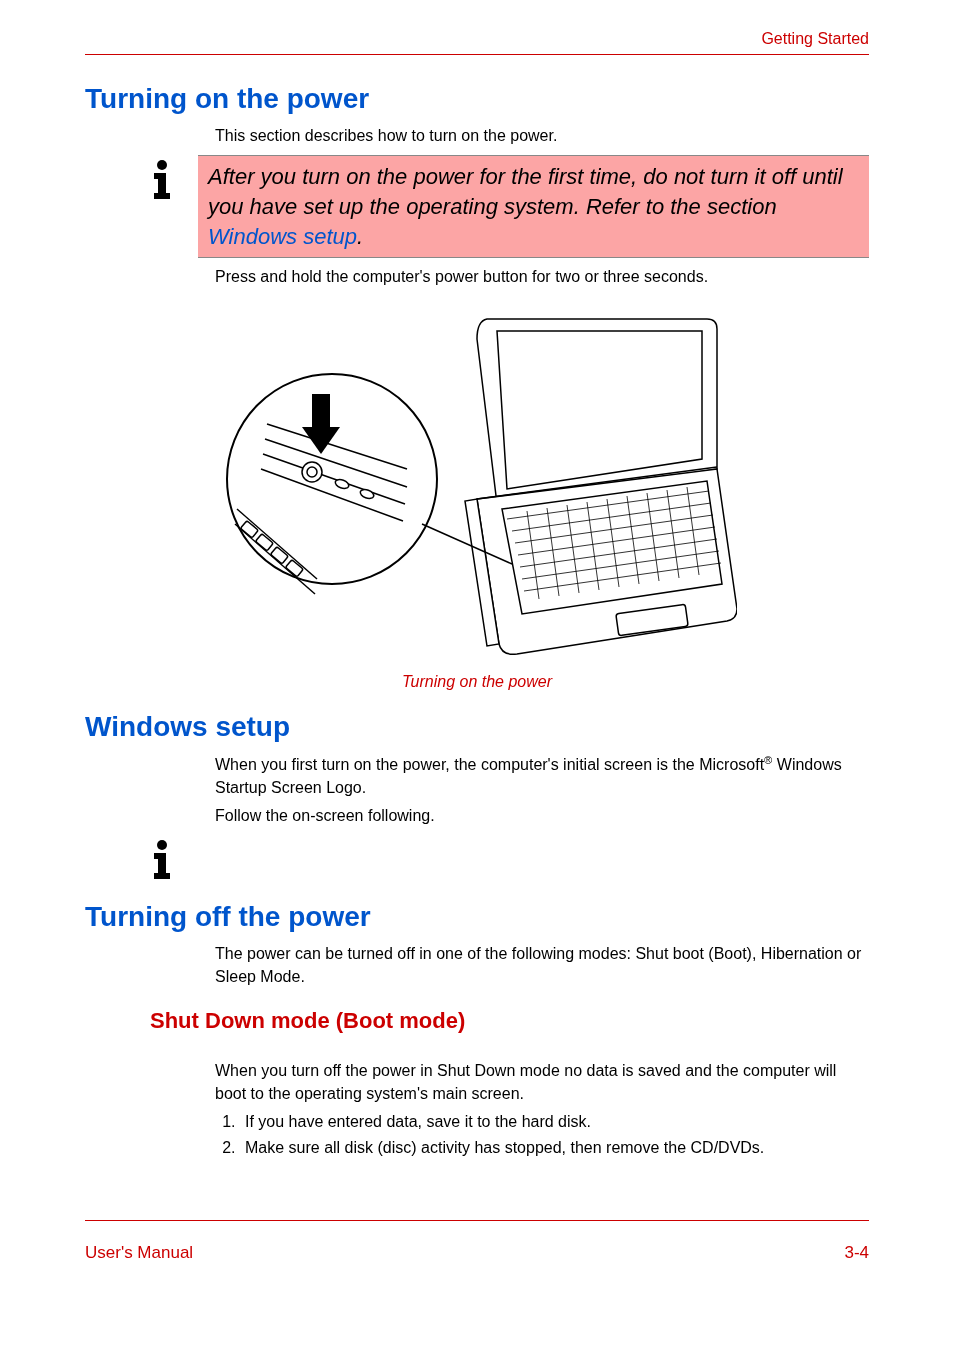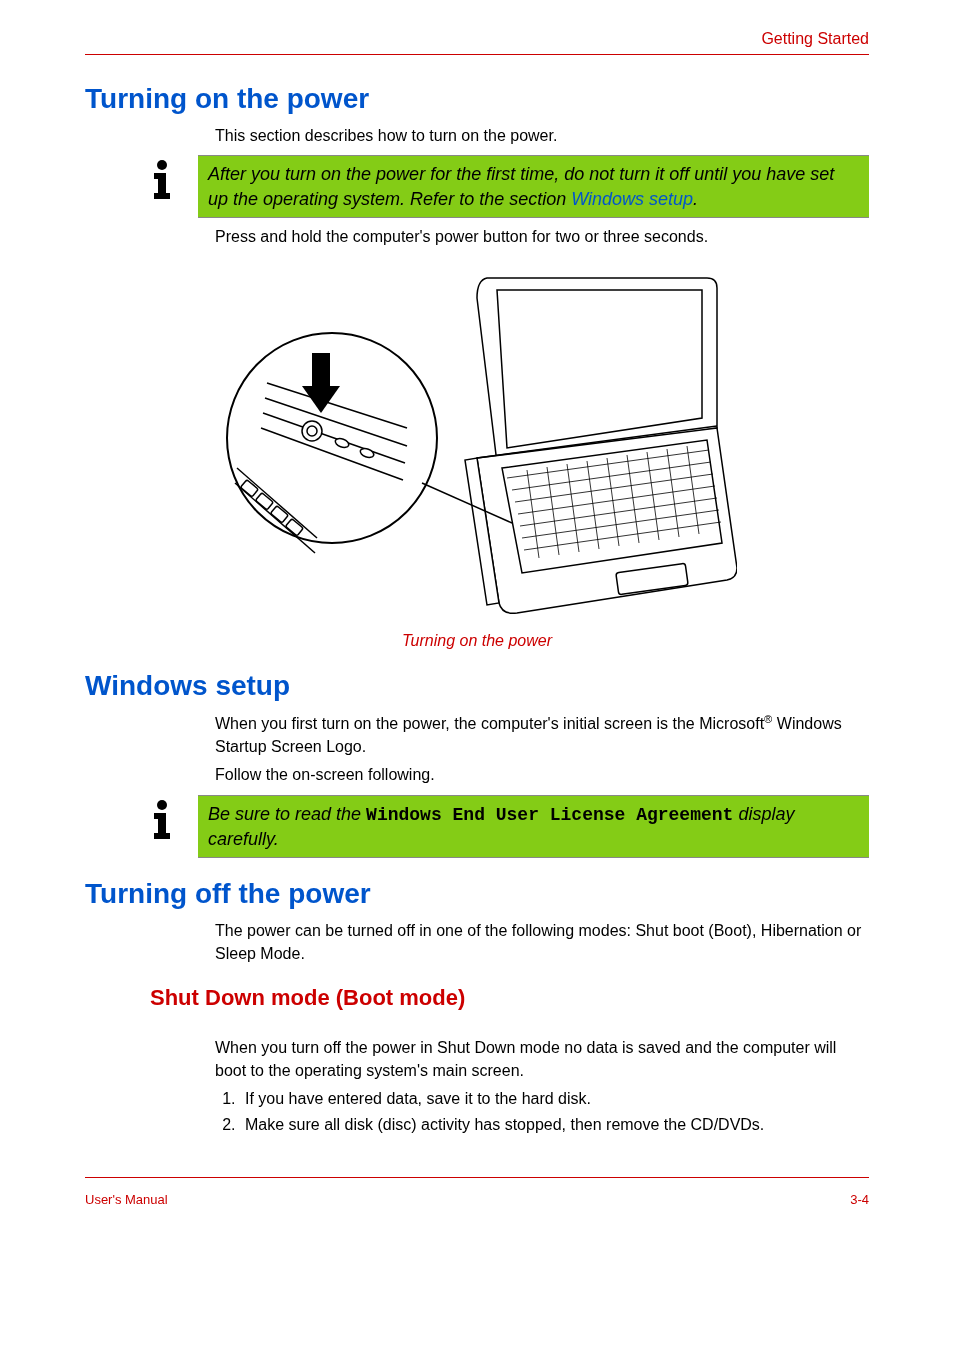--- a/index.html
+++ b/index.html
@@ -52,24 +52,24 @@
     }
     .note-icon {
       width: 44px;
       height: 44px;
       flex-shrink: 0;
       margin-left: 55px;
       margin-right: 14px;
       margin-top: 2px;
     }
     .note-box {
-      background: #84cc16;
+      background: #fca5a5;
       padding: 6px 10px;
       font-style: italic;
-      font-size: 18px;
+      font-size: 22px;
       line-height: 1.35;
       flex: 1;
       border-top: 1px solid #888;
       border-bottom: 1px solid #888;
     }
     .note-box .link {
       color: #0055cc;
       font-style: italic;
     }
     .note-box .mono {
@@ -99,24 +99,24 @@
       padding-left: 25px;
     }
     .ol-list li {
       margin-bottom: 4px;
       padding-left: 5px;
     }
     .footer {
       display: flex;
       justify-content: space-between;
       border-top: 1.5px solid #cc0000;
-      padding-top: 14px;
-      margin-top: 40px;
-      color: #cc0000;
-      font-size: 13px;
+      padding-top: 22px;
+      margin-top: 60px;
+      color: #cc0000;
+      font-size: 17px;
     }
     sup {
       font-size: 0.7em;
     }
   </style>
 </head>
 <body>
 
 <div class="header-breadcrumb">Getting Started</div>
 
@@ -212,23 +212,20 @@
   <span>When you first turn on the power, the computer's initial screen is the Microsoft</span><sup>®</sup><span> Windows Startup Screen Logo.</span>
 </p>
 
 <p class="body-text">Follow the on-screen following.</p>
 
 <div class="note-container">
   <svg class="note-icon" viewBox="0 0 44 44">
     <circle cx="22" cy="8" r="5" fill="#000"></circle>
     <path d="M 14 16 L 26 16 L 26 36 L 30 36 L 30 42 L 14 42 L 14 36 L 18 36 L 18 22 L 14 22 Z" fill="#000"></path>
   </svg>
-  <div class="note-box">
-    <span>Be sure to read the </span><span class="mono">Windows End User License Agreement</span><span> display carefully.</span>
-  </div>
 </div>
 
 <h1 class="h1-blue">Turning off the power</h1>
 
 <p class="body-text">The power can be turned off in one of the following modes: Shut boot (Boot), Hibernation or Sleep Mode.</p>
 
 <h2 class="h2-red">Shut Down mode (Boot mode)</h2>
 
 <p class="body-text">When you turn off the power in Shut Down mode no data is saved and the computer will boot to the operating system's main screen.</p>
 

